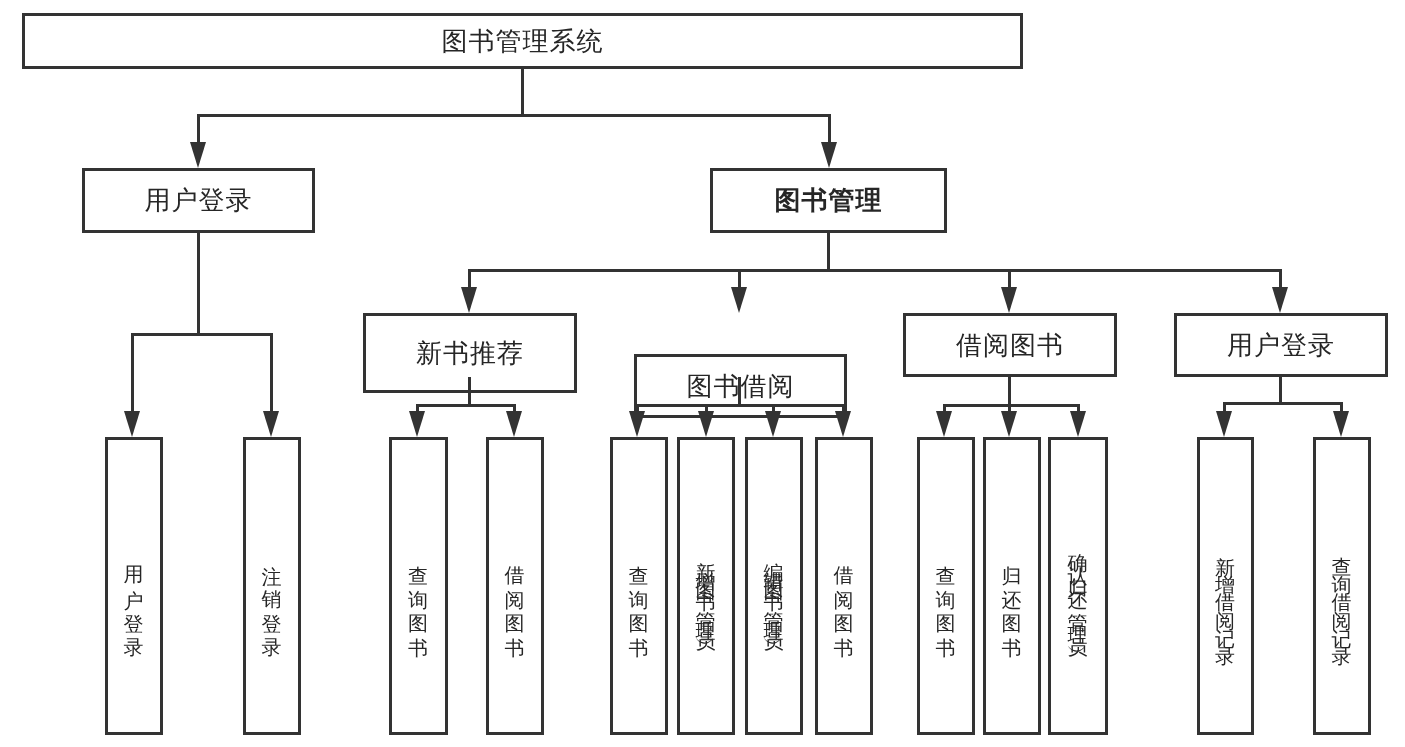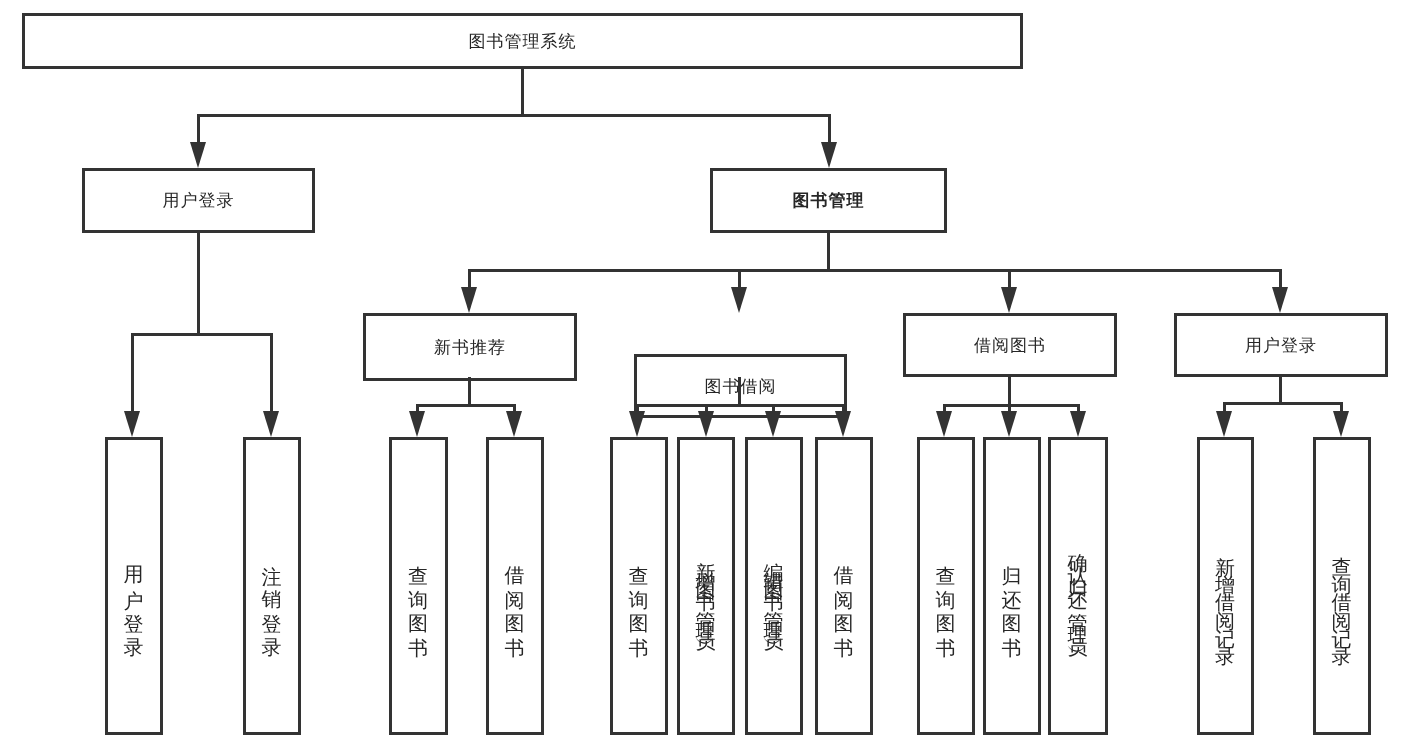--- a/index.html
+++ b/index.html
@@ -4,21 +4,21 @@
 <style>
   html,body{margin:0;padding:0;background:#fff;}
   .canvas{
     position:relative;width:1405px;height:747px;background:#ffffff;overflow:hidden;
     font-family:"Liberation Sans","DejaVu Sans",sans-serif;color:#262626;
   }
   .box{
     position:absolute;box-sizing:border-box;border:3px solid #333;background:#fff;
     display:flex;align-items:center;justify-content:center;
   }
-  .hbox{font-size:17px;letter-spacing:1px;}
+  .hbox{font-size:26px;letter-spacing:1px;}
   .leaf{top:437px;height:298px;}
   .vtext{
     writing-mode:vertical-rl;text-orientation:mixed;
     font-size:20px;line-height:1;white-space:nowrap;
   }
   .ls24{letter-spacing:24px;margin-bottom:-24px;}
   .ls18{letter-spacing:18px;margin-bottom:-18px;}
   .ls12{letter-spacing:12px;margin-bottom:-12px;}
   .ls10{letter-spacing:10px;margin-bottom:-10px;}
   .line{position:absolute;background:#333;}
@@ -66,21 +66,21 @@
   <div class="line" style="left:468px;top:269px;width:814px;height:3px;"></div>
   <div class="line" style="left:468px;top:269px;width:3px;height:22px;"></div>
   <div class="arrow" style="left:461px;top:287px;"></div>
   <div class="line" style="left:738px;top:269px;width:3px;height:22px;"></div>
   <div class="arrow" style="left:731px;top:287px;"></div>
   <div class="line" style="left:1008px;top:269px;width:3px;height:22px;"></div>
   <div class="arrow" style="left:1001px;top:287px;"></div>
   <div class="line" style="left:1279px;top:269px;width:3px;height:22px;"></div>
   <div class="arrow" style="left:1272px;top:287px;"></div>
 
-  <div class="box hbox" style="left:363px;top:313px;width:214px;height:68px;">
+  <div class="box hbox" style="left:363px;top:313px;width:214px;height:80px;">
     <span>新书推荐</span>
   </div>
   <div class="box hbox" style="left:634px;top:313px;width:213px;height:64px;margin-top:41px;">
     <span>图书借阅</span>
   </div>
   <div class="box hbox" style="left:903px;top:313px;width:214px;height:64px;">
     <span>借阅图书</span>
   </div>
   <div class="box hbox" style="left:1174px;top:313px;width:214px;height:64px;">
     <span>用户登录</span>

